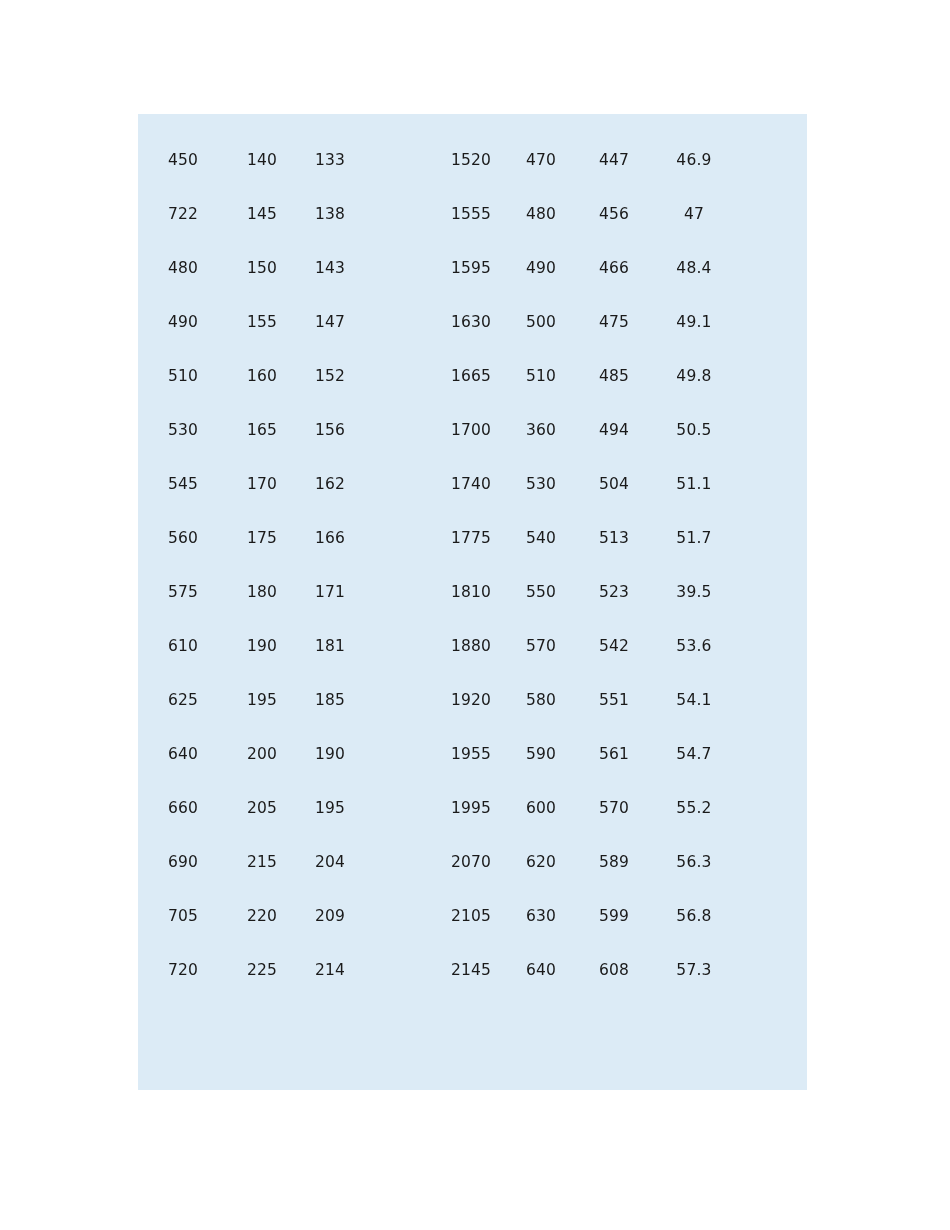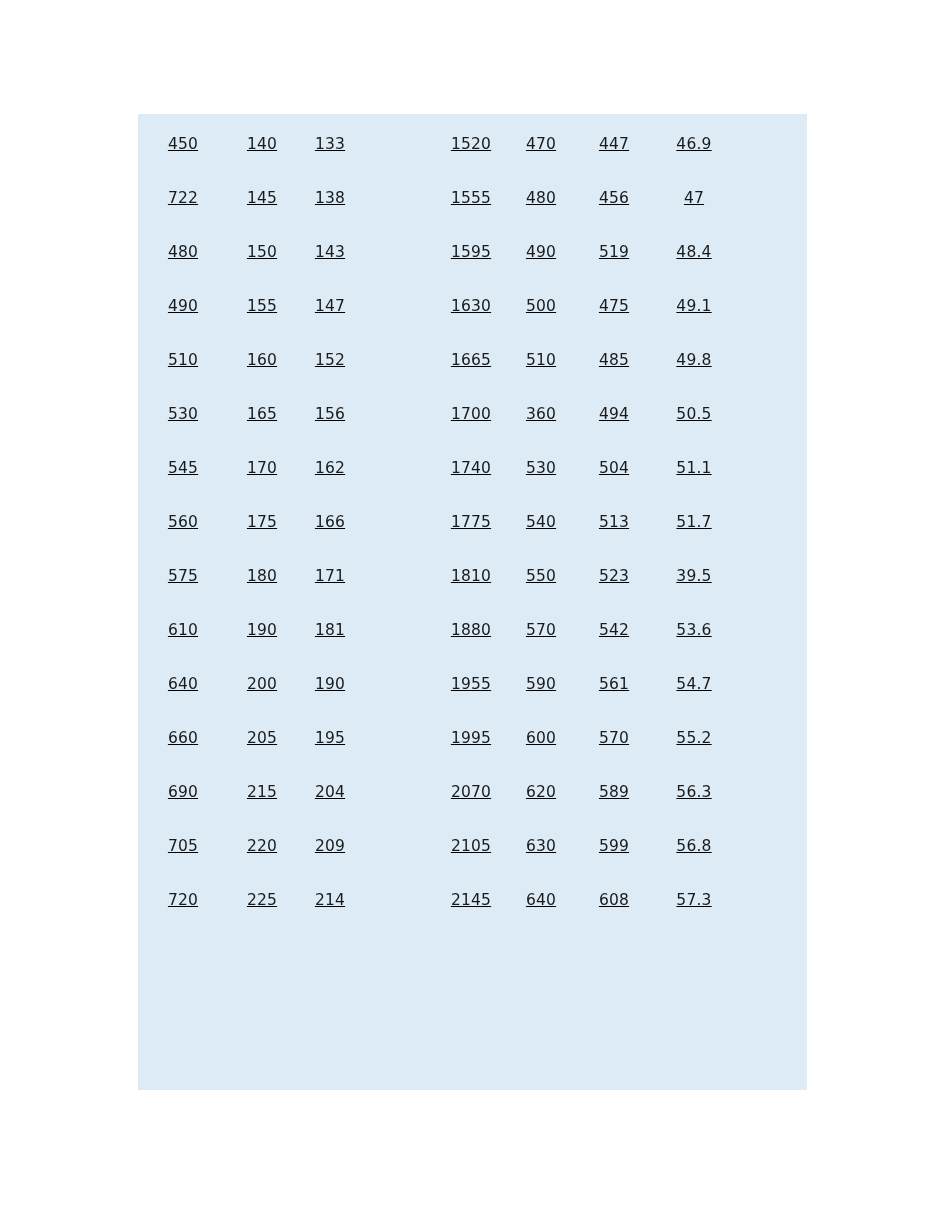--- a/index.html
+++ b/index.html
@@ -23,22 +23,21 @@
   }
 
   #data-panel {
     position: absolute;
     left: 138px;
     top: 114px;
     width: 669px;
     height: 976px;
     background: #dcebf6;
     box-sizing: border-box;
-    padding-top: 3px;
-    text-decoration: underline;
+    padding-top: 19px;
   }
 
   table.data-grid {
     border-collapse: collapse;
     border-spacing: 0;
     width: 669px;
     table-layout: fixed;
   }
 
   table.data-grid td {
@@ -108,21 +107,21 @@
             <td>47</td>
             <td class="tail-cell"></td>
           </tr>
           <tr>
             <td>480</td>
             <td>150</td>
             <td>143</td>
             <td class="spacer-cell"></td>
             <td>1595</td>
             <td>490</td>
-            <td>519</td>
+            <td>466</td>
             <td>48.4</td>
             <td class="tail-cell"></td>
           </tr>
           <tr>
             <td>490</td>
             <td>155</td>
             <td>147</td>
             <td class="spacer-cell"></td>
             <td>1630</td>
             <td>500</td>
@@ -190,20 +189,31 @@
             <td>190</td>
             <td>181</td>
             <td class="spacer-cell"></td>
             <td>1880</td>
             <td>570</td>
             <td>542</td>
             <td>53.6</td>
             <td class="tail-cell"></td>
           </tr>
           <tr>
+            <td>625</td>
+            <td>195</td>
+            <td>185</td>
+            <td class="spacer-cell"></td>
+            <td>1920</td>
+            <td>580</td>
+            <td>551</td>
+            <td>54.1</td>
+            <td class="tail-cell"></td>
+          </tr>
+          <tr>
             <td>640</td>
             <td>200</td>
             <td>190</td>
             <td class="spacer-cell"></td>
             <td>1955</td>
             <td>590</td>
             <td>561</td>
             <td>54.7</td>
             <td class="tail-cell"></td>
           </tr>

